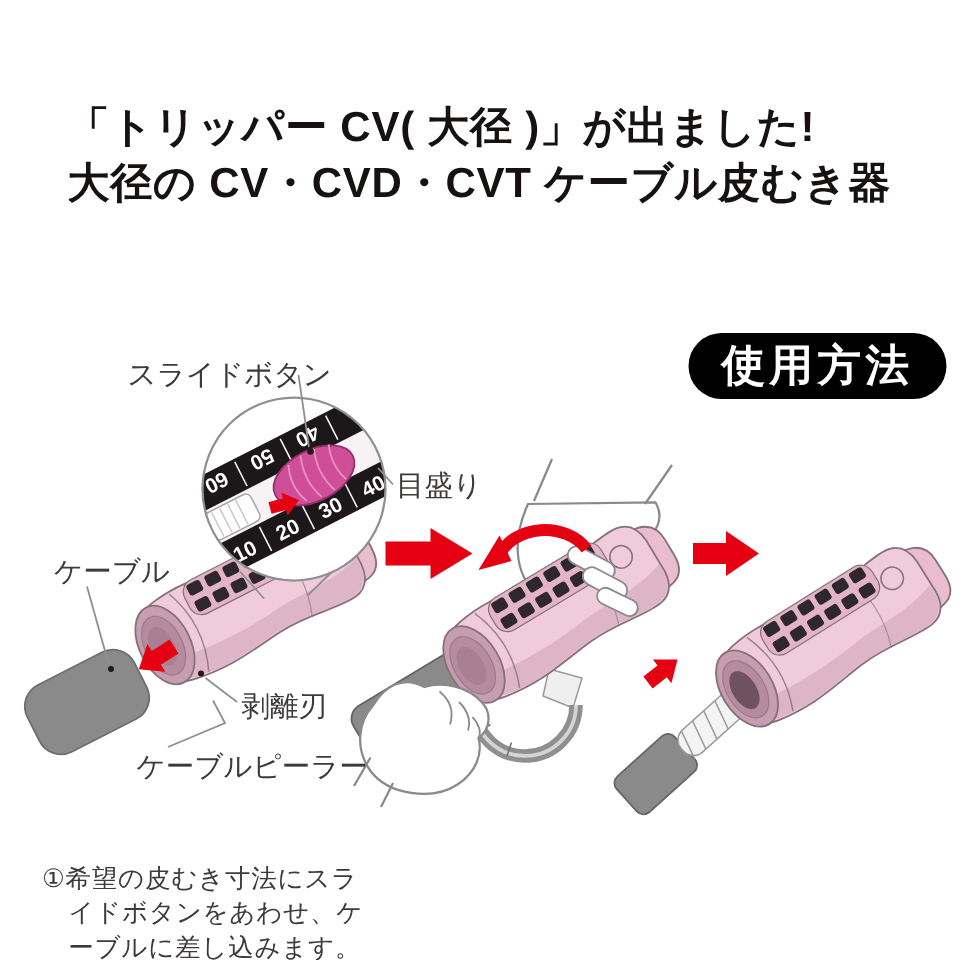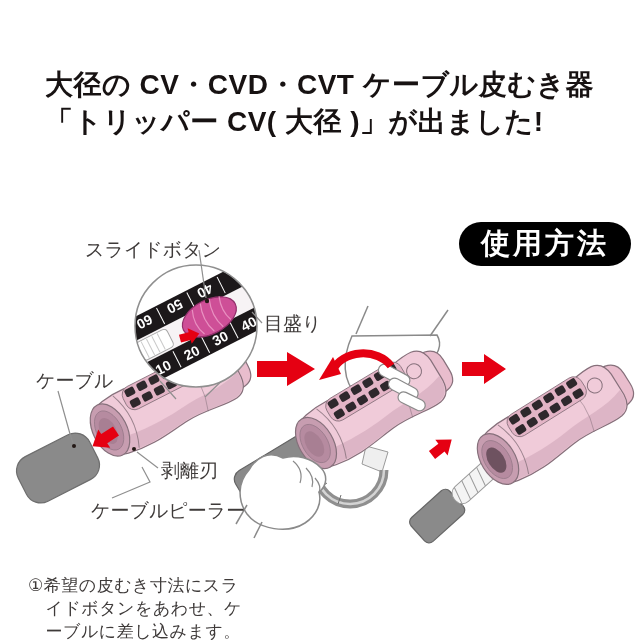--- a/index.html
+++ b/index.html
@@ -19,22 +19,22 @@
   svg text{font-family:"Liberation Sans","DejaVu Sans",sans-serif;}
   .jp-label{font-size:19px;fill:#3e3a39;}
   .scale-num{font-size:14px;font-weight:bold;fill:#ffffff;text-anchor:middle;}
 </style>
 </head>
 <body>
 
 <div class="page">
 
   <div class="title">
+    <div>「トリッパー CV( 大径 )」が出ました!</div>
     <div>大径の CV・CVD・CVT ケーブル皮むき器</div>
-    <div>「トリッパー CV( 大径 )」が出ました!</div>
   </div>
 
   <div class="badge">使用方法</div>
 
   <svg width="640" height="640" viewBox="0 0 640 640">
     <defs>
       <clipPath id="magClip">
           <circle cx="196" cy="326" r="61"></circle>
         </clipPath>
       <g id="toolShape">

